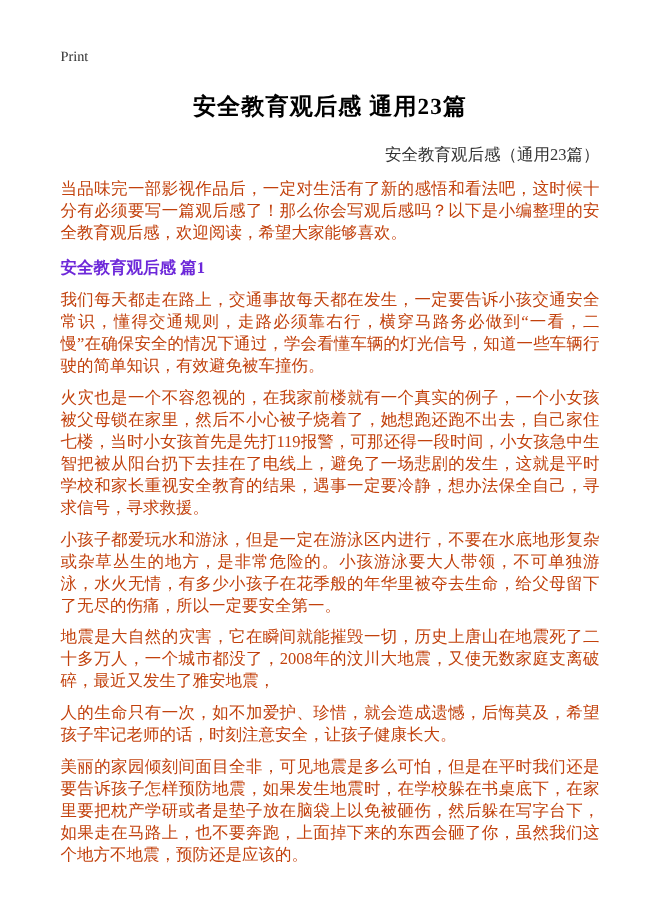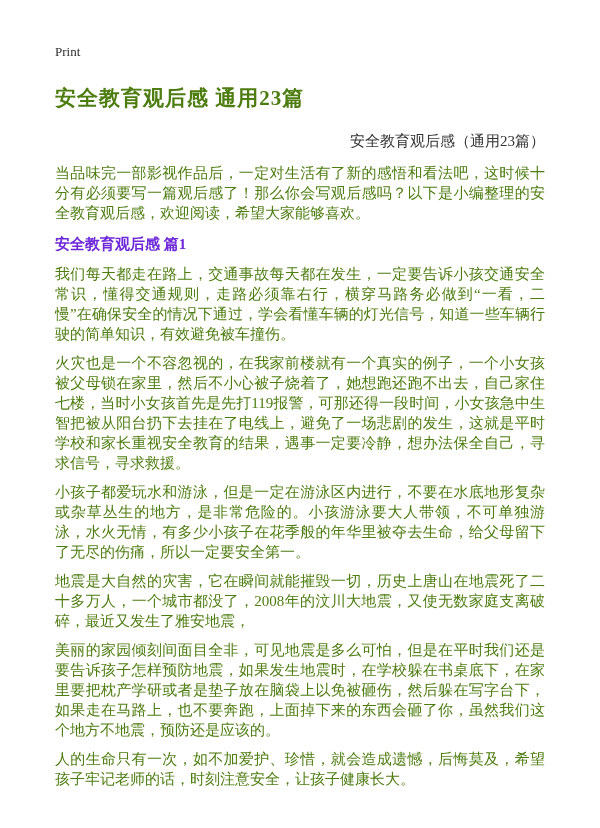--- a/index.html
+++ b/index.html
@@ -23,37 +23,37 @@
     font-size: 13px;
     color: #2f2f2f;
     margin: 0 0 24px 0;
     font-family: "Liberation Serif", serif;
     cursor: pointer;
     display: inline-block;
   }
   .doc-title {
     font-size: 21px;
     font-weight: bold;
-    text-align: left;
+    text-align: center;
     margin: 0 0 20px 0;
     letter-spacing: 1px;
-    color: #4d7c0f;
+    color: #000000;
   }
   .doc-subtitle {
     font-size: 15px;
     margin: 0 0 12px 0;
     color: #333333;
     text-align: right;
   }
   .body-paragraph {
     font-size: 15px;
     line-height: 20px;
     margin: 0 0 9px 0;
     text-align: justify;
-    color: #4d7c0f;
+    color: #c2410c;
   }
   .section-heading {
     font-size: 15px;
     font-weight: bold;
     margin: 12px 0 10px 0;
     color: #6d28d9;
   }
 </style>
 </head>
 <body>
@@ -72,19 +72,19 @@
 
 
   <p class="body-paragraph">我们每天都走在路上，交通事故每天都在发生，一定要告诉小孩交通安全常识，懂得交通规则，走路必须靠右行，横穿马路务必做到“一看，二慢”在确保安全的情况下通过，学会看懂车辆的灯光信号，知道一些车辆行驶的简单知识，有效避免被车撞伤。</p>
 
   <p class="body-paragraph">火灾也是一个不容忽视的，在我家前楼就有一个真实的例子，一个小女孩被父母锁在家里，然后不小心被子烧着了，她想跑还跑不出去，自己家住七楼，当时小女孩首先是先打119报警，可那还得一段时间，小女孩急中生智把被从阳台扔下去挂在了电线上，避免了一场悲剧的发生，这就是平时学校和家长重视安全教育的结果，遇事一定要冷静，想办法保全自己，寻求信号，寻求救援。</p>
 
   <p class="body-paragraph">小孩子都爱玩水和游泳，但是一定在游泳区内进行，不要在水底地形复杂或杂草丛生的地方，是非常危险的。小孩游泳要大人带领，不可单独游泳，水火无情，有多少小孩子在花季般的年华里被夺去生命，给父母留下了无尽的伤痛，所以一定要安全第一。</p>
 
   <p class="body-paragraph">地震是大自然的灾害，它在瞬间就能摧毁一切，历史上唐山在地震死了二十多万人，一个城市都没了，2008年的汶川大地震，又使无数家庭支离破碎，最近又发生了雅安地震，</p>
 
+  <p class="body-paragraph">人的生命只有一次，如不加爱护、珍惜，就会造成遗憾，后悔莫及，希望孩子牢记老师的话，时刻注意安全，让孩子健康长大。</p>
+
   <p class="body-paragraph">美丽的家园倾刻间面目全非，可见地震是多么可怕，但是在平时我们还是要告诉孩子怎样预防地震，如果发生地震时，在学校躲在书桌底下，在家里要把枕产学研或者是垫子放在脑袋上以免被砸伤，然后躲在写字台下，如果走在马路上，也不要奔跑，上面掉下来的东西会砸了你，虽然我们这个地方不地震，预防还是应该的。</p>
-
-  <p class="body-paragraph">人的生命只有一次，如不加爱护、珍惜，就会造成遗憾，后悔莫及，希望孩子牢记老师的话，时刻注意安全，让孩子健康长大。</p>
 
   
 
 </div>
 
 </body></html>

